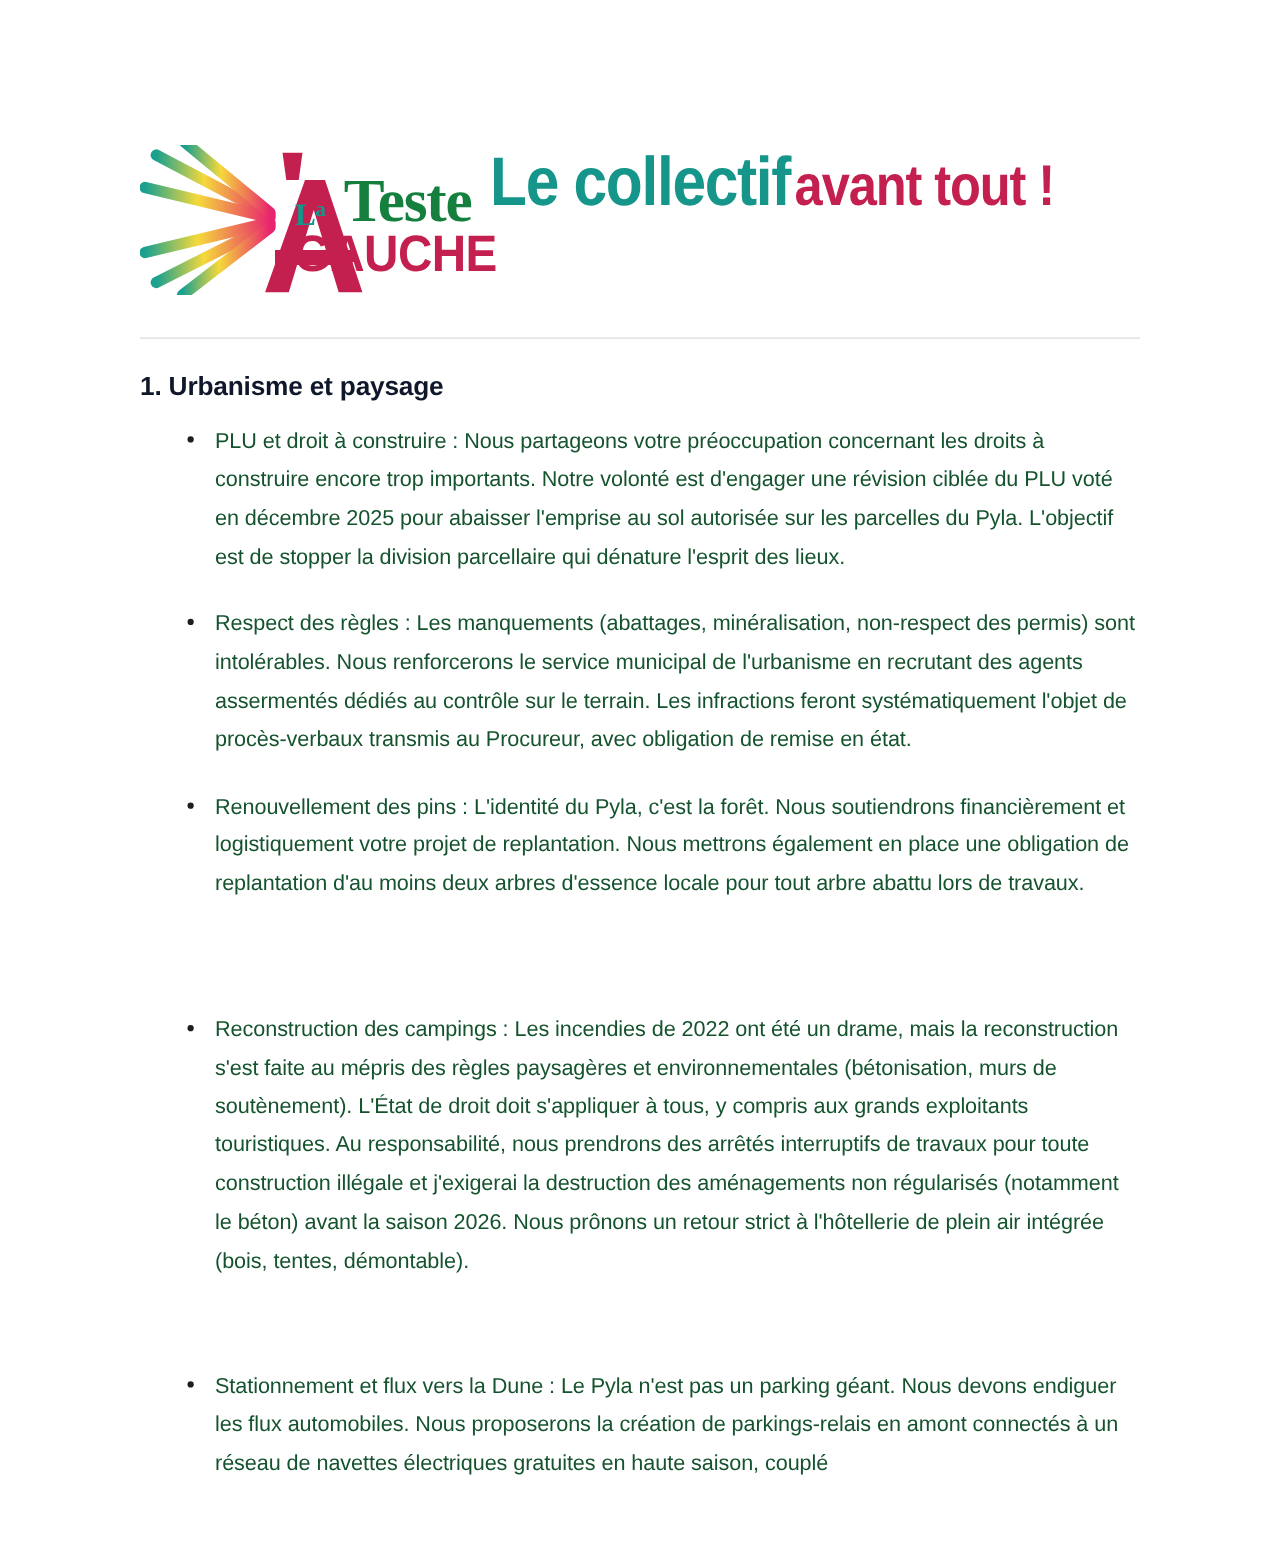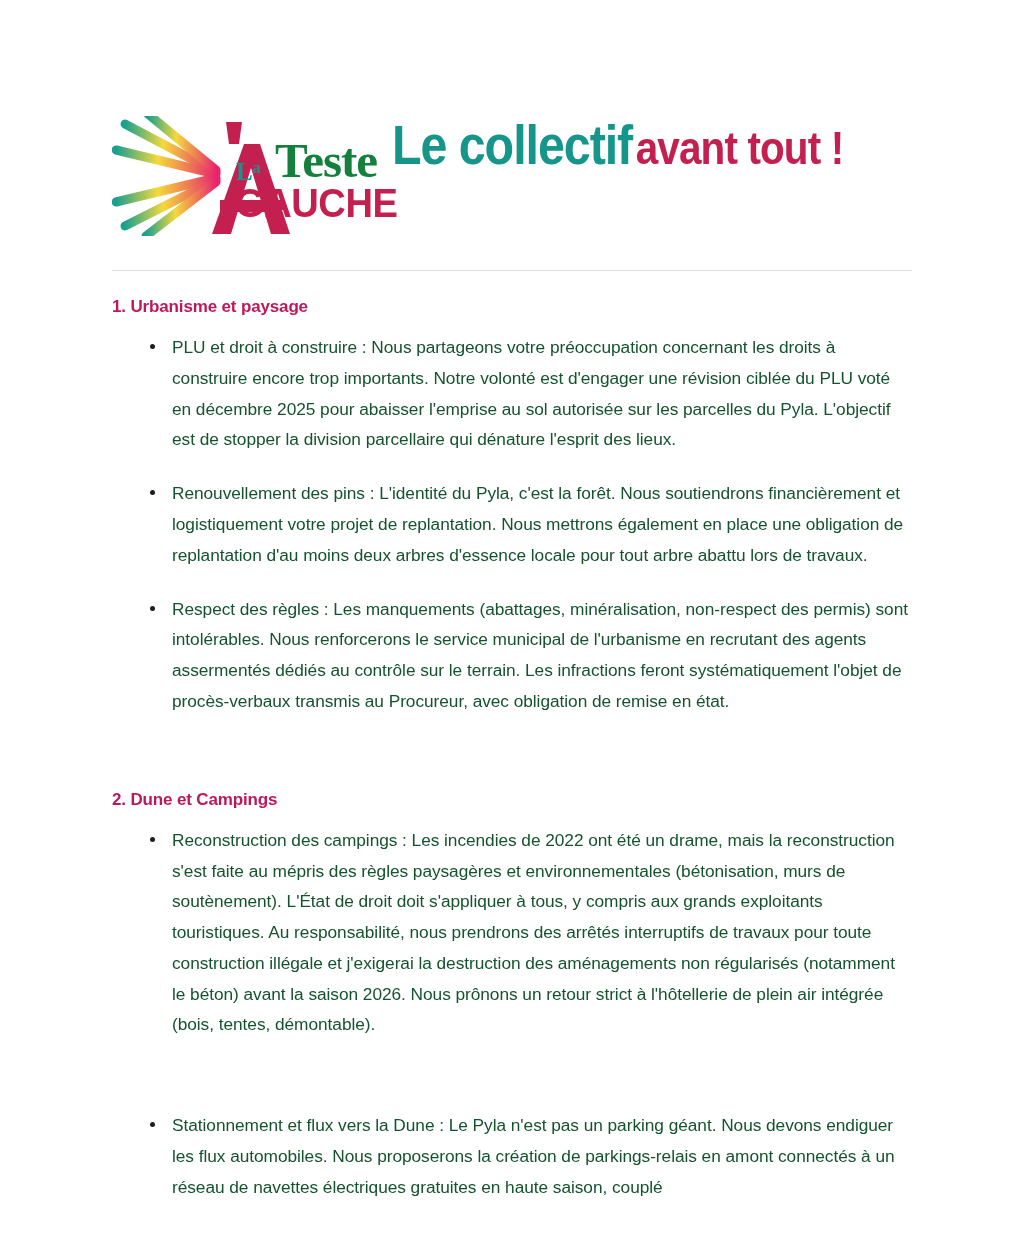--- a/index.html
+++ b/index.html
@@ -145,23 +145,23 @@
     left: 112px;
     top: 296px;
     width: 800px;
   }
 
   .section { margin: 0; }
 
   h2.section-title {
     margin: 0;
     font-family: "Liberation Sans", sans-serif;
-    font-size: 17px;
-    font-weight: 700;
-    color: #be185d;
+    font-size: 21px;
+    font-weight: 700;
+    color: #0f172a;
     letter-spacing: -0.15px;
     line-height: 1.3;
   }
 
   ul.bullets {
     margin: 14px 0 0 0;
     padding: 0;
     list-style: none;
   }
 
@@ -243,29 +243,28 @@
   </div>
 
   <div class="divider"></div>
 
   <div class="content">
 
     <div class="section">
       <h2 class="section-title">1. Urbanisme et paysage</h2>
       <ul class="bullets">
         <li class="bullet">PLU et droit à construire : Nous partageons votre préoccupation concernant les droits à construire encore trop importants. Notre volonté est d'engager une révision ciblée du PLU voté en décembre 2025 pour abaisser l'emprise au sol autorisée sur les parcelles du Pyla. L'objectif est de stopper la division parcellaire qui dénature l'esprit des lieux.</li>
+        <li class="bullet">Respect des règles : Les manquements (abattages, minéralisation, non-respect des permis) sont intolérables. Nous renforcerons le service municipal de l'urbanisme en recrutant des agents assermentés dédiés au contrôle sur le terrain. Les infractions feront systématiquement l'objet de procès-verbaux transmis au Procureur, avec obligation de remise en état.</li>
         <li class="bullet">Renouvellement des pins : L'identité du Pyla, c'est la forêt. Nous soutiendrons financièrement et logistiquement votre projet de replantation. Nous mettrons également en place une obligation de replantation d'au moins deux arbres d'essence locale pour tout arbre abattu lors de travaux.</li>
-        <li class="bullet">Respect des règles : Les manquements (abattages, minéralisation, non-respect des permis) sont intolérables. Nous renforcerons le service municipal de l'urbanisme en recrutant des agents assermentés dédiés au contrôle sur le terrain. Les infractions feront systématiquement l'objet de procès-verbaux transmis au Procureur, avec obligation de remise en état.</li>
       </ul>
     </div>
 
     <div class="gap-before-sec2"></div>
 
     <div class="section">
-      <h2 class="section-title">2. Dune et Campings</h2>
       <ul class="bullets">
         <li class="bullet gap-wide">Reconstruction des campings : Les incendies de 2022 ont été un drame, mais la reconstruction s'est faite au mépris des règles paysagères et environnementales (bétonisation, murs de soutènement). L'État de droit doit s'appliquer à tous, y compris aux grands exploitants touristiques. Au responsabilité, nous prendrons des arrêtés interruptifs de travaux pour toute construction illégale et j'exigerai la destruction des aménagements non régularisés (notamment le béton) avant la saison 2026. Nous prônons un retour strict à l'hôtellerie de plein air intégrée (bois, tentes, démontable).</li>
         <li class="bullet">Stationnement et flux vers la Dune : Le Pyla n'est pas un parking géant. Nous devons endiguer les flux automobiles. Nous proposerons la création de parkings-relais en amont connectés à un réseau de navettes électriques gratuites en haute saison, couplé</li>
       </ul>
     </div>
 
   </div>
 </div>
 
 </body></html>

